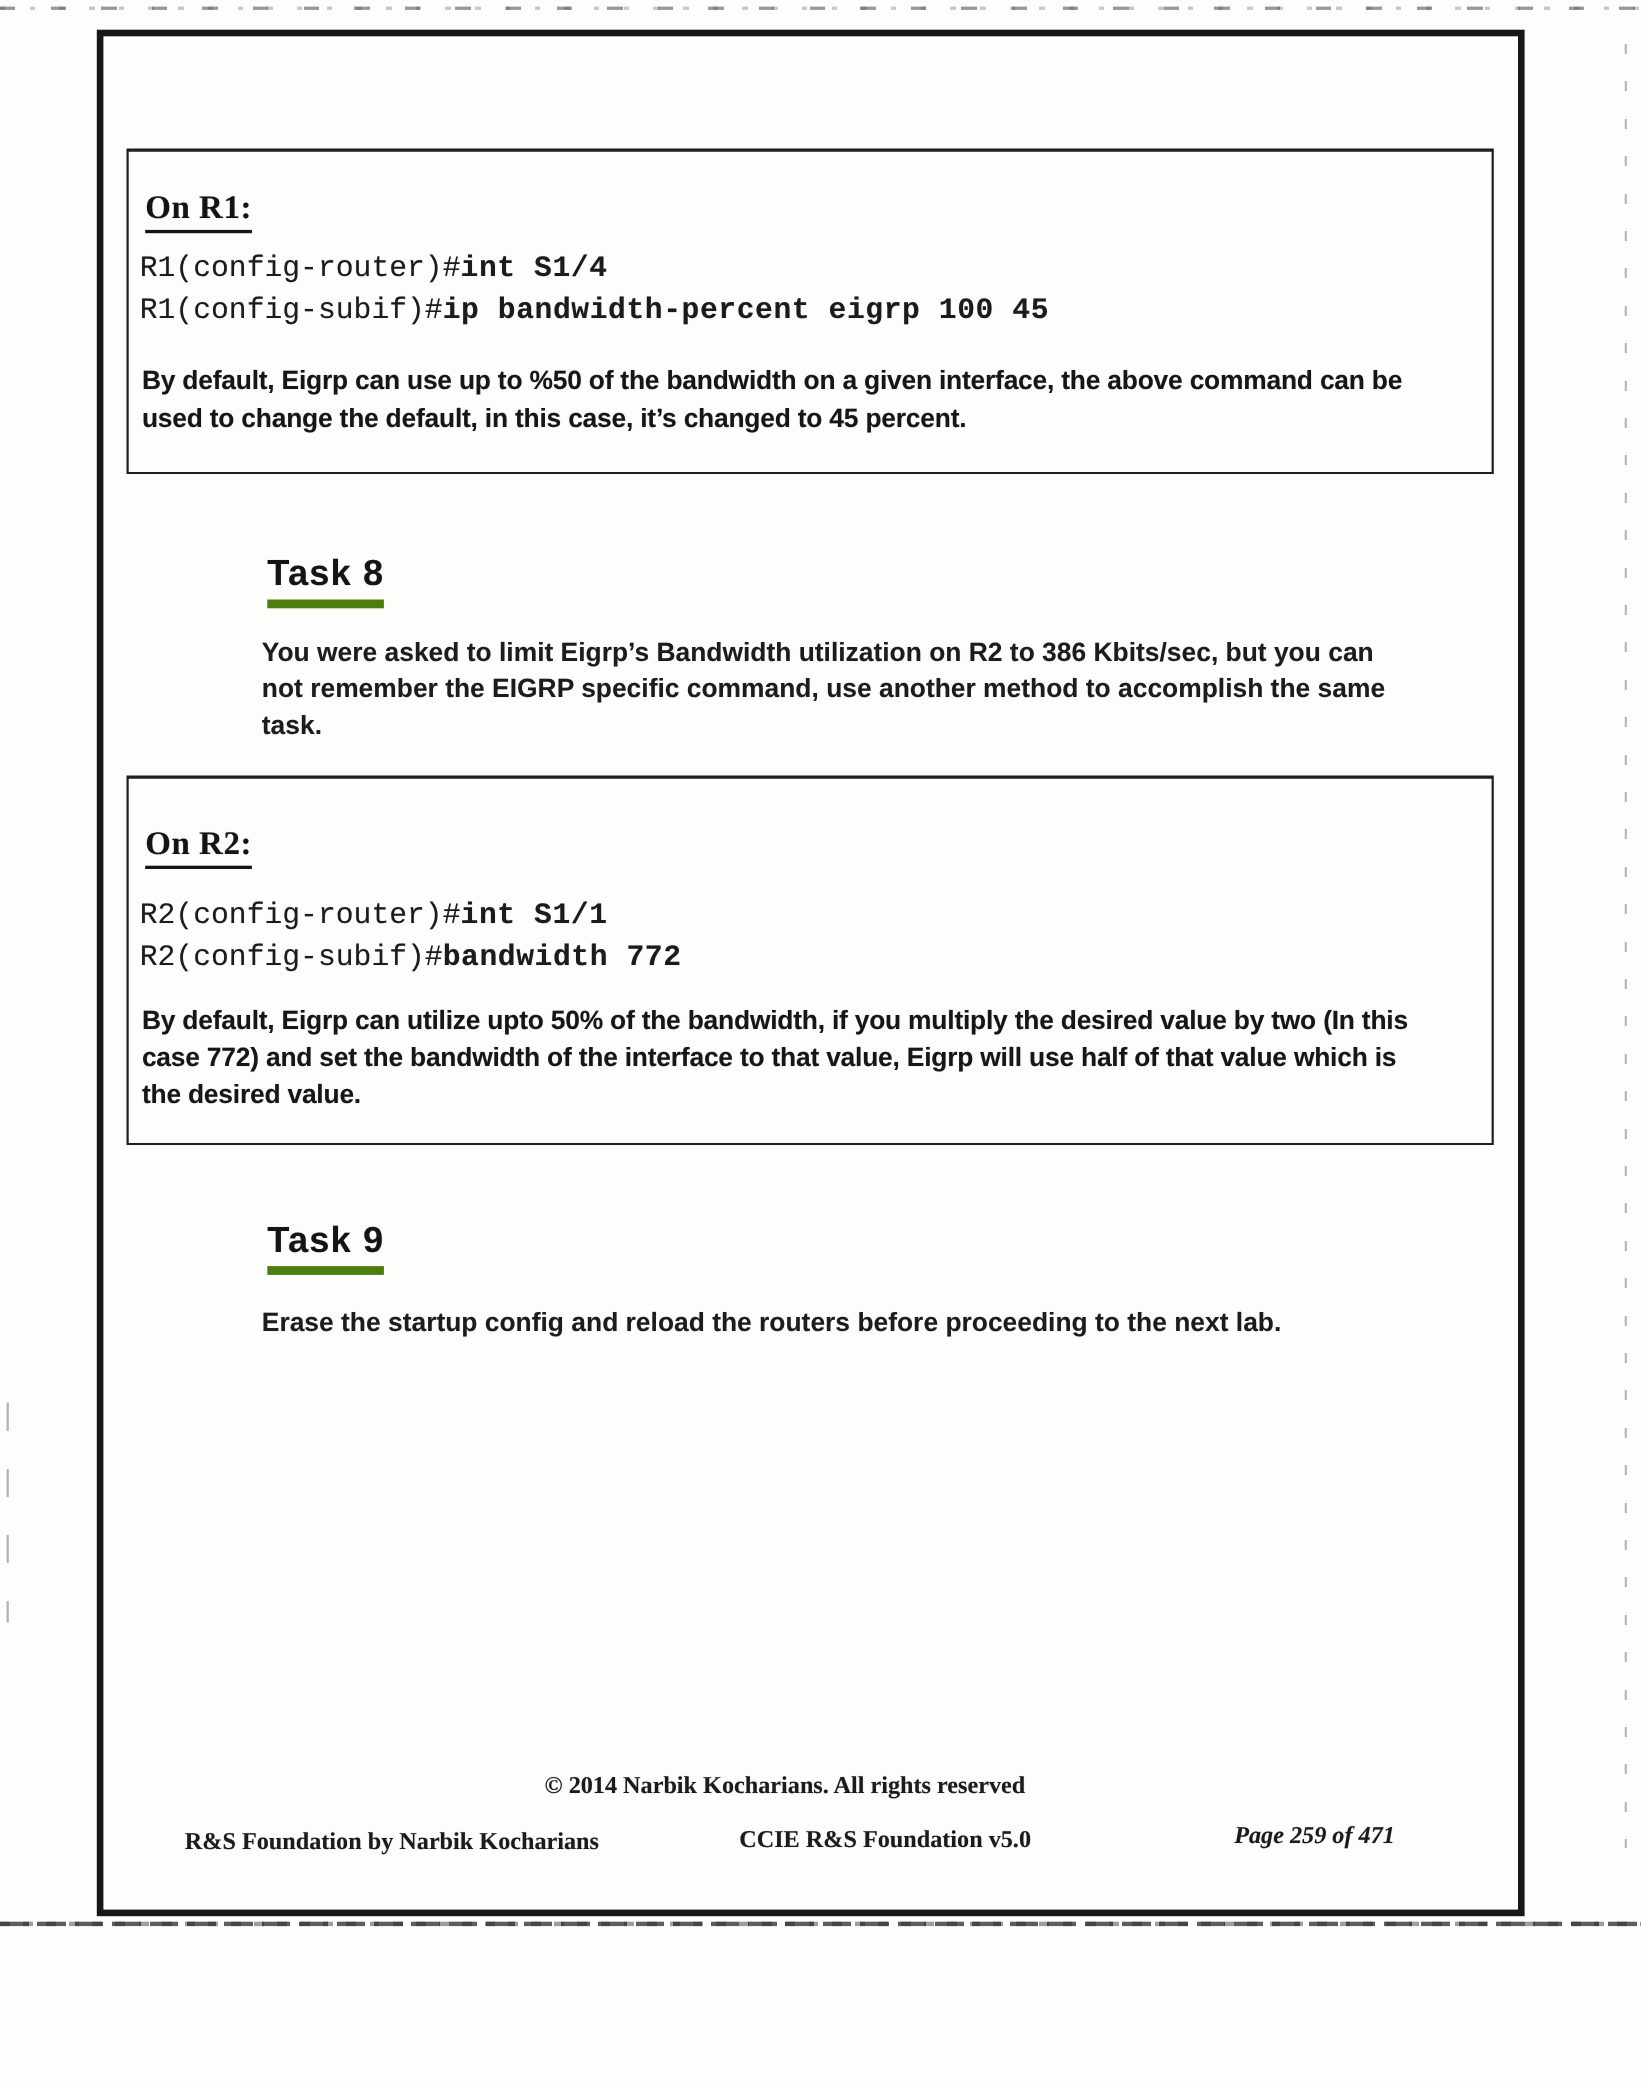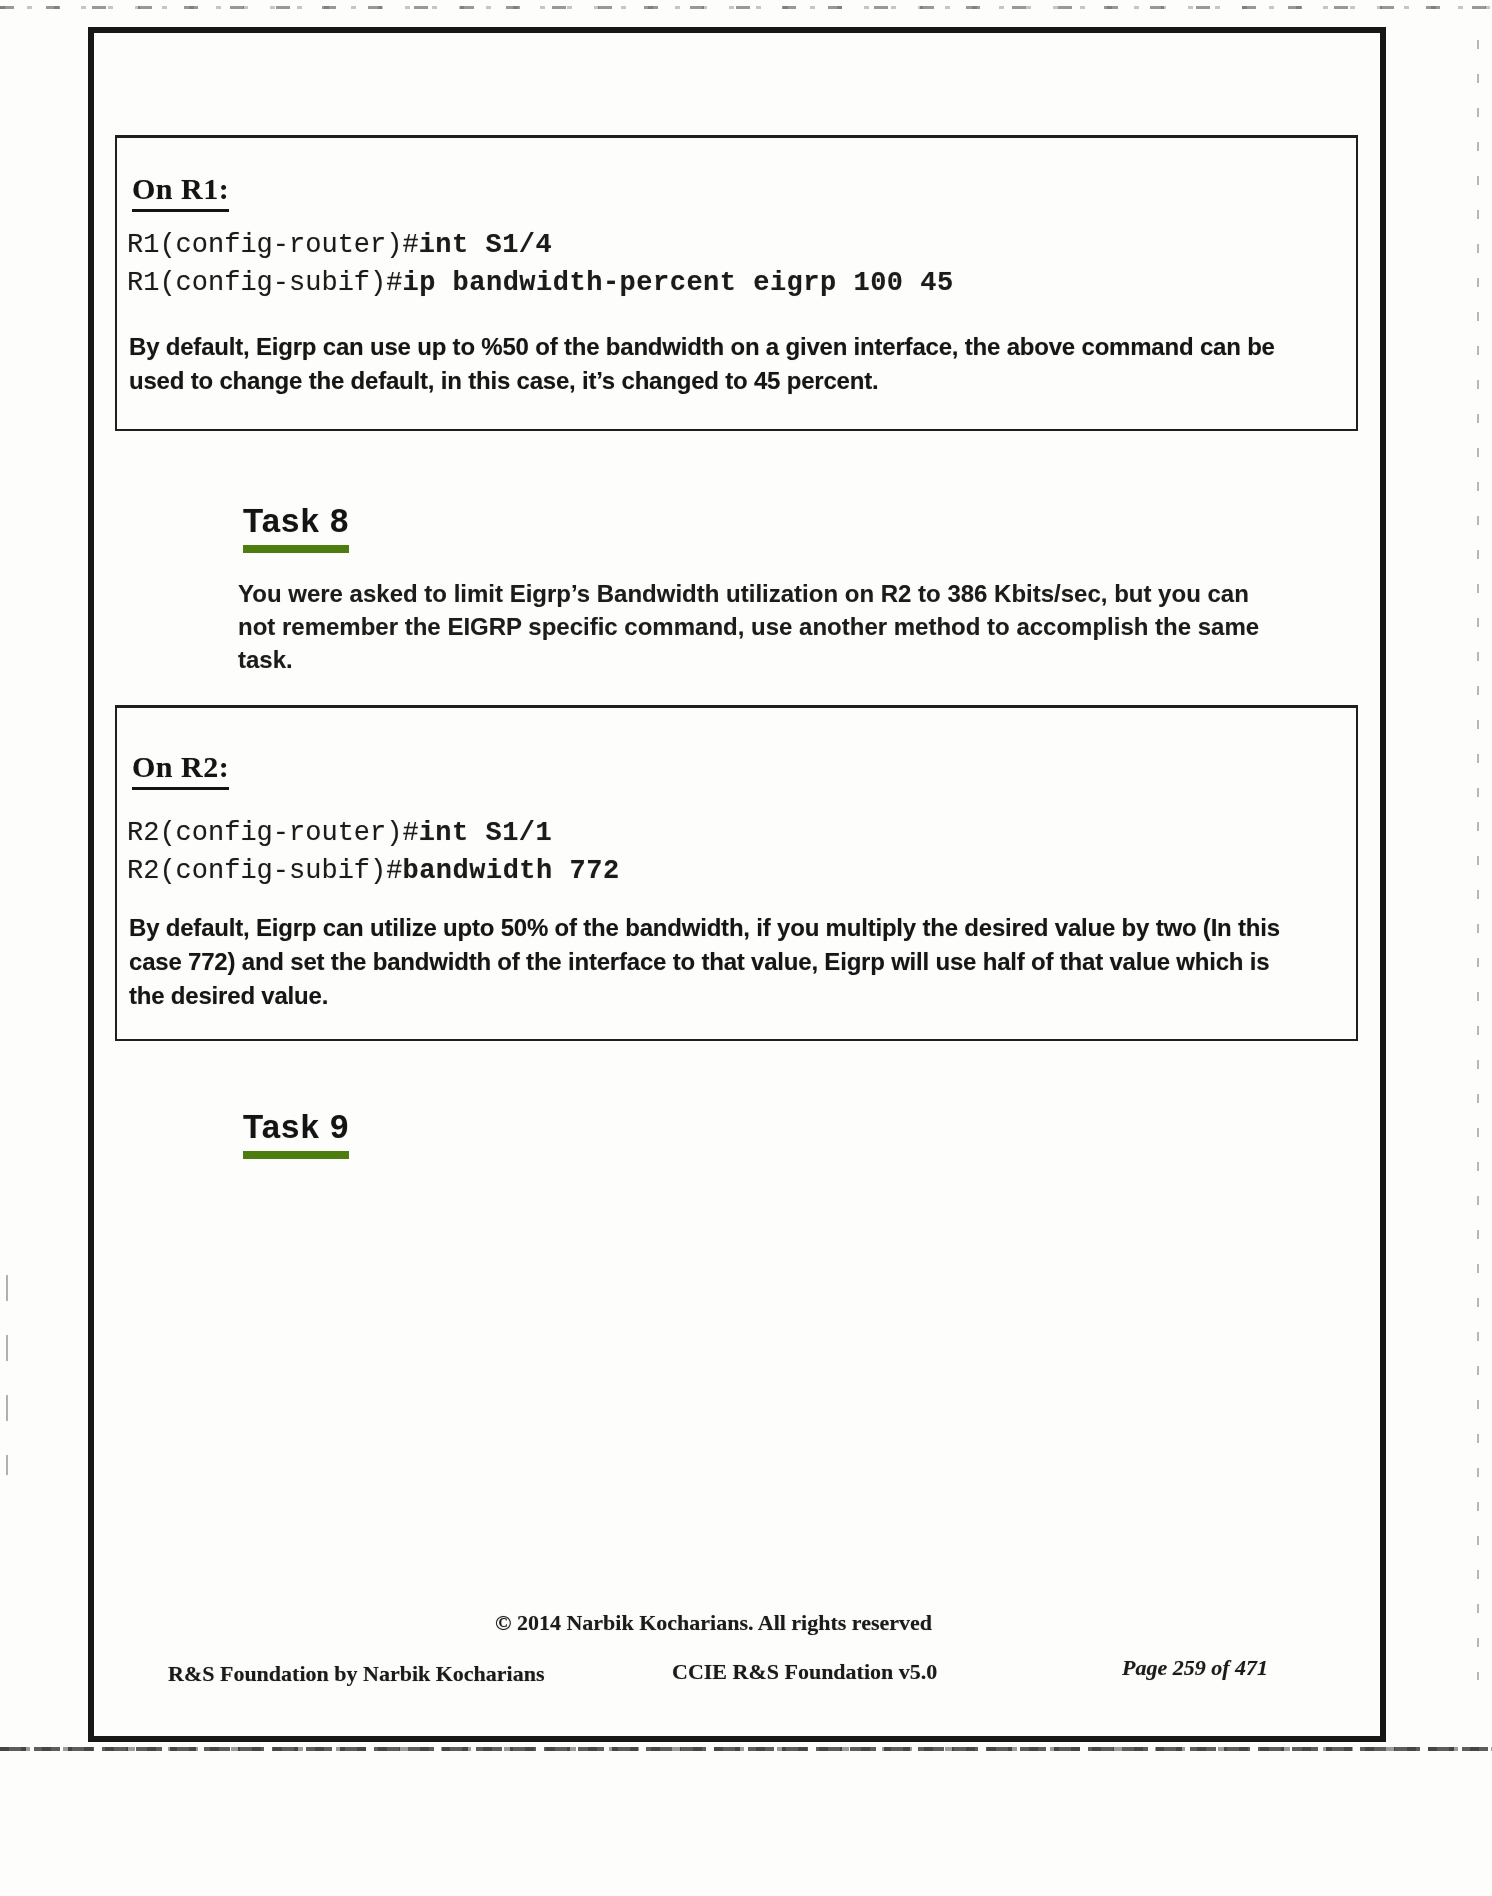--- a/index.html
+++ b/index.html
@@ -176,20 +176,23 @@
       <div class="code-line"><span class="prompt">R2(config-subif)#</span><span class="cmd">bandwidth 772</span></div>
     </div>
     <div class="note">
       <div class="note-line">By default, Eigrp can utilize upto 50% of the bandwidth, if you multiply the desired value by two (In this</div>
       <div class="note-line">case 772) and set the bandwidth of the interface to that value, Eigrp will use half of that value which is</div>
       <div class="note-line">the desired value.</div>
     </div>
   </section>
 
   <h2 class="task-heading task9-heading">Task 9</h2>
+  <div class="task-body task9-body">
+    <div class="body-line">Erase the startup config and reload the routers before proceeding to the next lab.</div>
+  </div>
 
   <footer>
     <span class="footer-text f-left">R&amp;S Foundation by Narbik Kocharians</span>
     <span class="footer-text f-center1">CCIE R&amp;S Foundation v5.0</span>
     <span class="footer-text f-right">Page 259 of 471</span>
     <span class="footer-text f-center2">© 2014 Narbik Kocharians. All rights reserved</span>
   </footer>
 
 </div>
 

